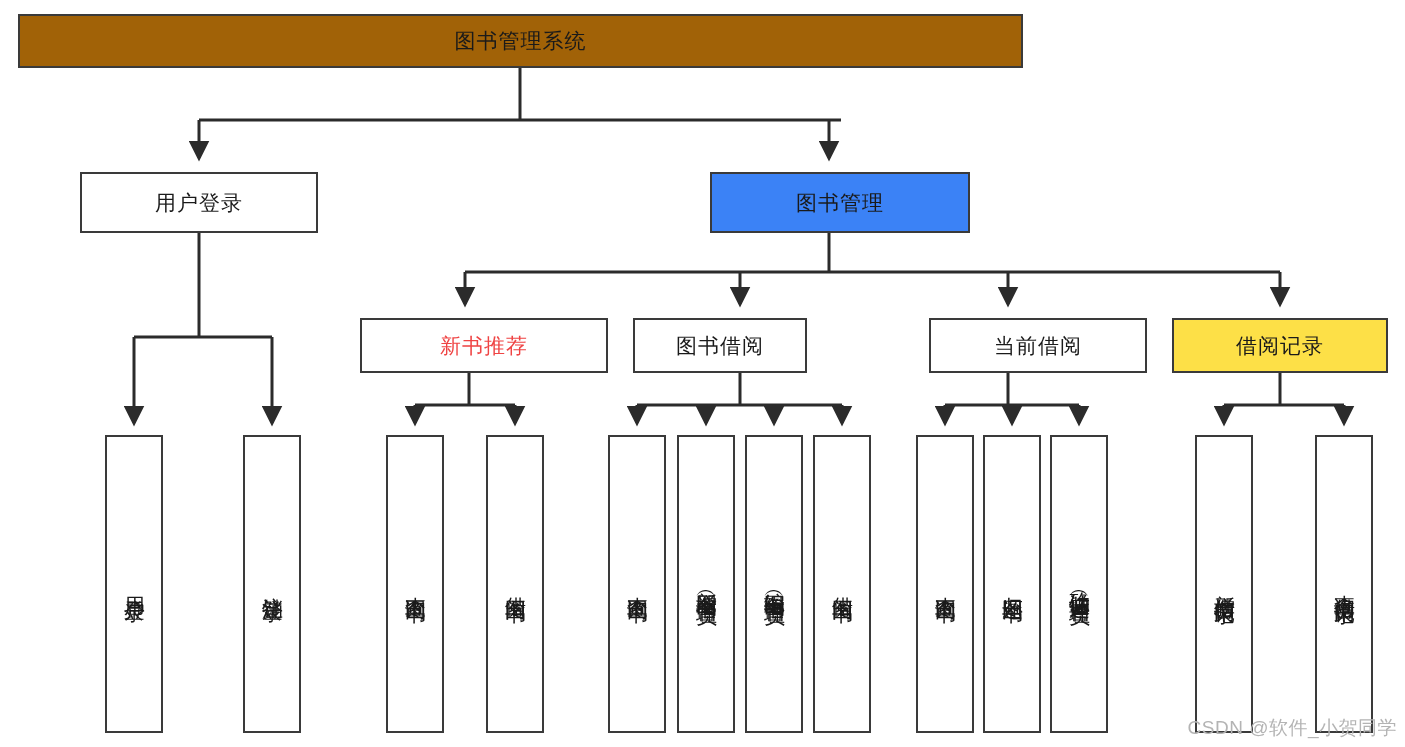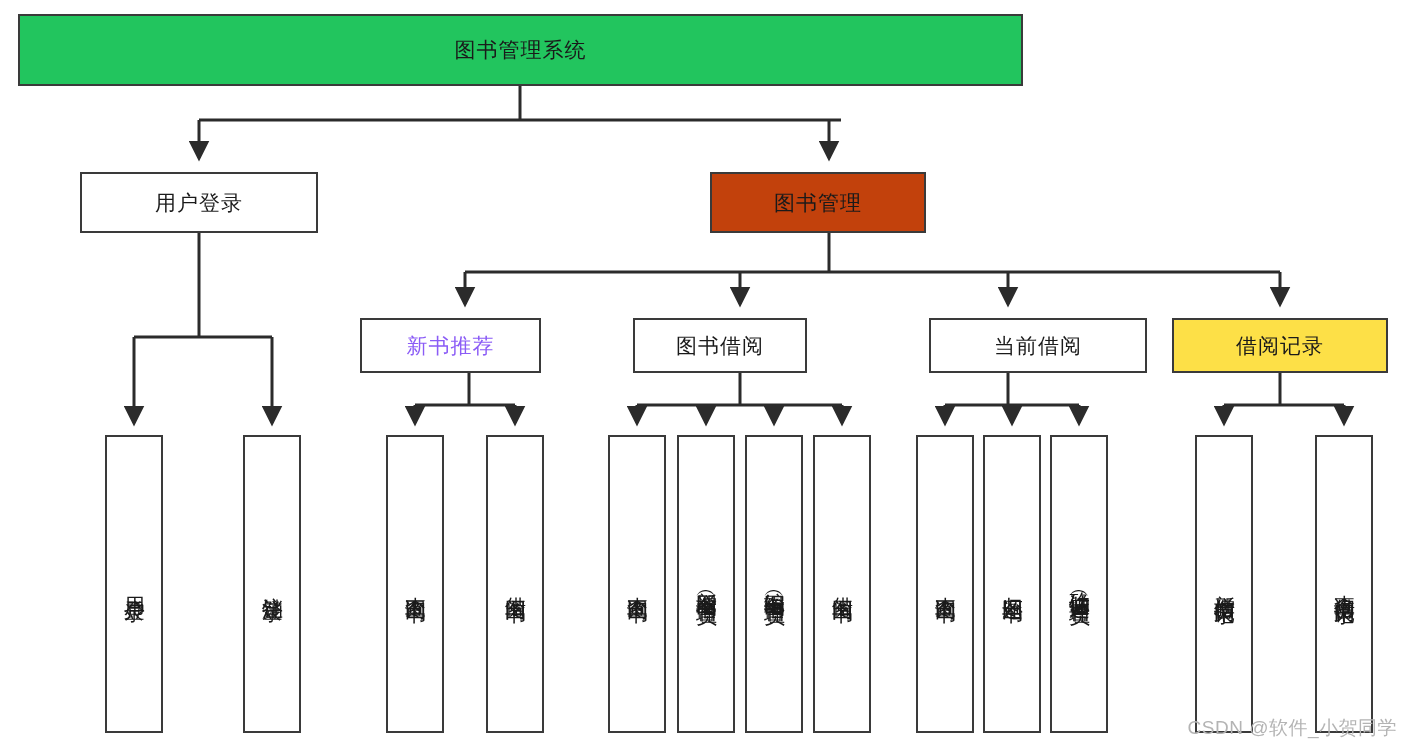--- a/index.html
+++ b/index.html
@@ -124,26 +124,26 @@
     </g>
     <g stroke="#2b2b2b" stroke-width="3" fill="none">
 
       <path d="M 1280 373 L 1280 405"></path>
       <path d="M 1224 405 L 1344 405"></path>
       <path d="M 1224 405 L 1224 423" marker-end="url(#arrow)"></path>
       <path d="M 1344 405 L 1344 423" marker-end="url(#arrow)"></path>
     </g>
   </svg>
 
-  <div class="node horiz" style="left: 18px; top: 14px; width: 1005px; height: 72px; border-color: rgb(58, 58, 58); background: #22c55e; color: rgb(26, 26, 26);">图书管理系统</div>
+  <div class="node horiz" style="left: 18px; top: 14px; width: 1005px; height: 54px; border-color: rgb(58, 58, 58); background: #a16207; color: rgb(26, 26, 26);">图书管理系统</div>
 
   <div class="node horiz" style="left: 80px; top: 172px; width: 238px; height: 61px; border-color: rgb(58, 58, 58); background: rgb(255, 255, 255); color: rgb(26, 26, 26);">用户登录</div>
-  <div class="node horiz" style="left: 710px; top: 172px; width: 216px; height: 61px; border-color: rgb(58, 58, 58); background: #c2410c; color: rgb(26, 26, 26);">图书管理</div>
+  <div class="node horiz" style="left: 710px; top: 172px; width: 260px; height: 61px; border-color: rgb(58, 58, 58); background: #3b82f6; color: rgb(26, 26, 26);">图书管理</div>
 
-  <div class="node horiz" style="left: 360px; top: 318px; width: 181px; height: 55px; border-color: rgb(58, 58, 58); background: rgb(255, 255, 255); color: #8b5cf6;">新书推荐</div>
+  <div class="node horiz" style="left: 360px; top: 318px; width: 248px; height: 55px; border-color: rgb(58, 58, 58); background: rgb(255, 255, 255); color: #ef4444;">新书推荐</div>
   <div class="node horiz" style="left: 633px; top: 318px; width: 174px; height: 55px; border-color: rgb(58, 58, 58); background: rgb(255, 255, 255); color: rgb(26, 26, 26);">图书借阅</div>
   <div class="node horiz" style="left: 901px; top: 318px; width: 218px; height: 55px; border-color: rgb(58, 58, 58); background: rgb(255, 255, 255); color: rgb(26, 26, 26); margin-left: 28px;">当前借阅</div>
   <div class="node horiz" style="left: 1172px; top: 318px; width: 216px; height: 55px; border-color: rgb(58, 58, 58); background: #fde047; color: rgb(26, 26, 26);">借阅记录</div>
 
   <div class="node vert" style="left: 105px; top: 435px; width: 58px; height: 298px; border-color: rgb(58, 58, 58); background: rgb(255, 255, 255); color: rgb(26, 26, 26);">
     <span class="vlabel">用户登录</span>
   </div>
   <div class="node vert" style="left: 243px; top: 435px; width: 58px; height: 298px; border-color: rgb(58, 58, 58); background: rgb(255, 255, 255); color: rgb(26, 26, 26);">
     <span class="vlabel">注销登录</span>
   </div>

